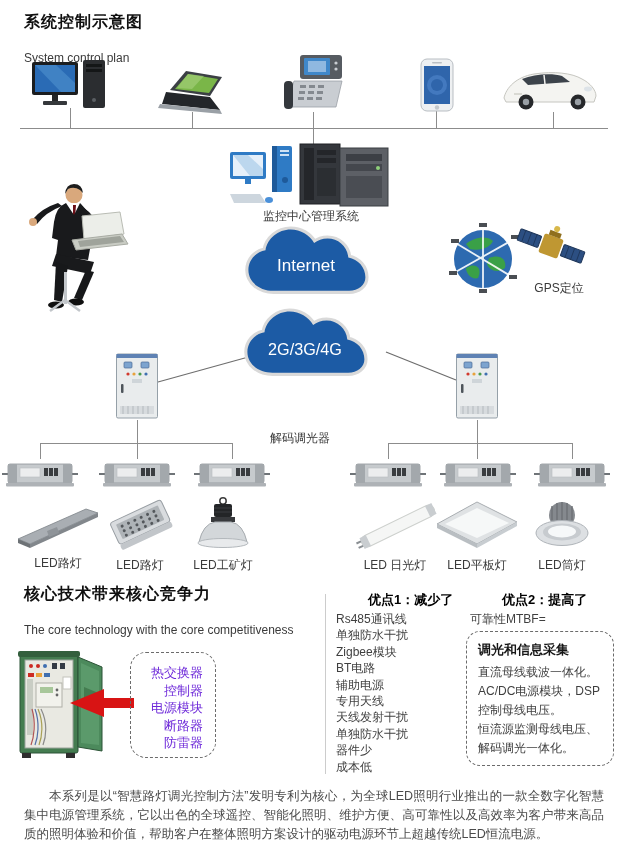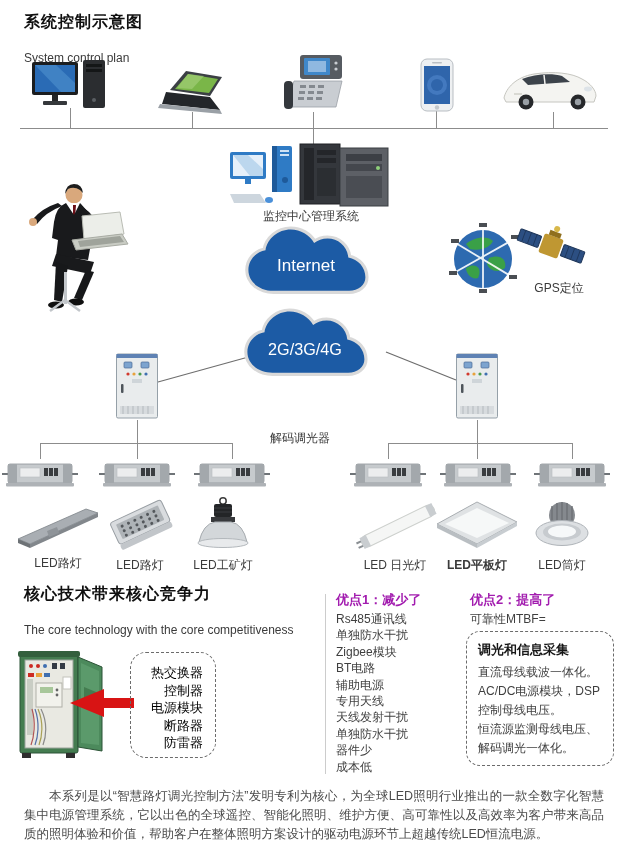--- a/index.html
+++ b/index.html
@@ -5,25 +5,25 @@
   html,body{margin:0;padding:0;background:#fff;}
   .page{position:relative;width:627px;height:847px;background:#ffffff;overflow:hidden;
         font-family:"Liberation Sans","DejaVu Sans",sans-serif;}
   .abs{position:absolute;}
   .cn-title{font-size:16px;font-weight:bold;color:#101010;letter-spacing:1px;}
   .en-sub{font-size:12px;color:#3a3a3a;margin-top:18px;}
   .dlabel{font-size:12px;color:#3a3a3a;text-align:center;white-space:nowrap;}
   .overlay{position:absolute;left:0;top:0;pointer-events:none;}
   .cloud-text{font-size:19px;fill:#ffffff;font-family:"Liberation Sans","DejaVu Sans",sans-serif;}
   .divider{width:1px;background:#cccccc;}
-  .adv-heading{font-size:13px;font-weight:bold;color:#a21caf;white-space:nowrap;}
+  .adv-heading{font-size:13px;font-weight:bold;color:#000000;white-space:nowrap;margin-left:32px;}
   .adv-sub{font-size:12px;color:#3f3f3f;white-space:nowrap;}
   .adv-list{font-size:12px;color:#3f3f3f;line-height:16.4px;white-space:nowrap;}
   .dash-box{border:1px dashed #6b6b6b;border-radius:16px;box-sizing:border-box;}
-  .callout{padding:11px 12px 0 0;text-align:right;font-size:13px;color:#000000;line-height:17.6px;}
+  .callout{padding:11px 12px 0 0;text-align:right;font-size:13px;color:#6d28d9;line-height:17.6px;}
   .info-box{padding:9px 9px 7px 11px;}
   .info-title{font-size:13px;font-weight:bold;color:#161616;margin-bottom:4px;}
   .info-line{font-size:12px;color:#3f3f3f;line-height:19px;}
   .footer-par{font-size:12.5px;color:#4a4a4a;line-height:19px;text-indent:2em;text-align:justify;}
 </style>
 </head>
 <body>
 
 <div class="page">
 
@@ -365,21 +365,21 @@
     <path d="M22,8 v14 M27,5 v18 M32,4 v19 M37,5 v18 M42,8 v14" stroke="#6d7176" stroke-width="1.4"></path>
     <ellipse cx="32" cy="35" rx="26" ry="12.5" fill="#dde0e3" stroke="#aeb3b8"></ellipse>
     <ellipse cx="32" cy="34" rx="19" ry="8.5" fill="#c7cbcf"></ellipse>
     <ellipse cx="32" cy="33.5" rx="14" ry="6" fill="#f6f8f9"></ellipse>
   </svg>
 
   <div class="abs dlabel" style="left:15px;top:555px;width:86px;">LED路灯</div>
   <div class="abs dlabel" style="left:97px;top:557px;width:86px;">LED路灯</div>
   <div class="abs dlabel" style="left:180px;top:557px;width:86px;">LED工矿灯</div>
   <div class="abs dlabel" style="left:352px;top:557px;width:86px;">LED 日光灯</div>
-  <div class="abs dlabel" style="left:434px;top:557px;width:86px;font-weight:bold;">LED平板灯</div>
+  <div class="abs dlabel" style="left:434px;top:557px;width:86px;">LED平板灯</div>
   <div class="abs dlabel" style="left:519px;top:557px;width:86px;">LED筒灯</div>
 
   <div class="abs cn-title" style="left:24px;top:584px;">核心技术带来核心竞争力</div>
   <div class="abs en-sub" style="left:24px;top:605px;">The core technology with the core competitiveness</div>
 
   <div class="abs divider" style="left:325px;top:594px;height:180px;"></div>
 
   <svg class="abs" style="left:16px;top:647px;" width="90" height="112" viewBox="0 0 90 112">
     <rect x="4" y="6" width="58" height="100" rx="2" fill="#447c50" stroke="#2b5336"></rect>
     <rect x="2" y="4" width="62" height="6" rx="2" fill="#335f3d"></rect>

